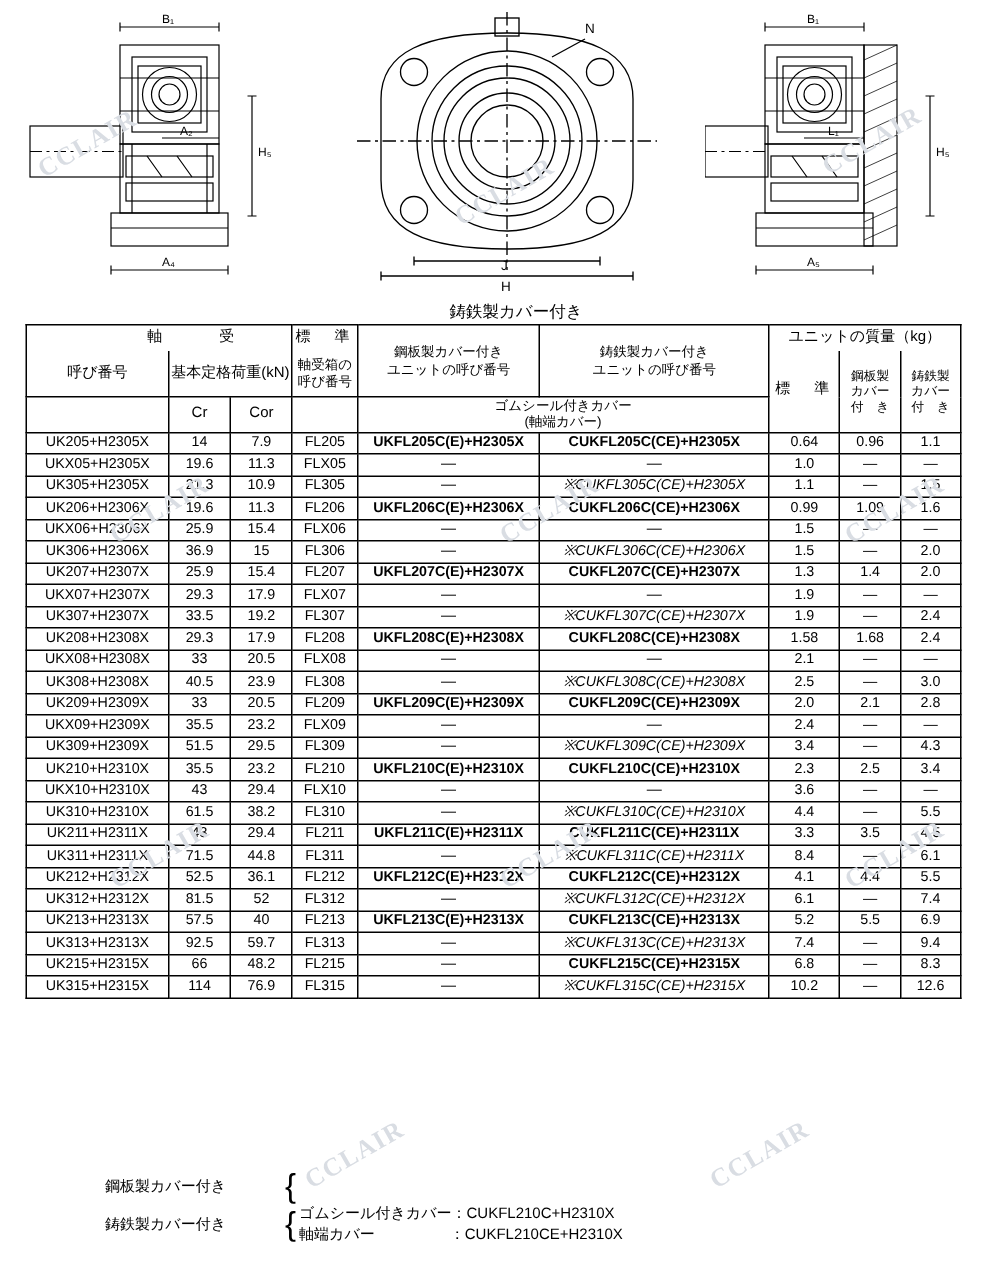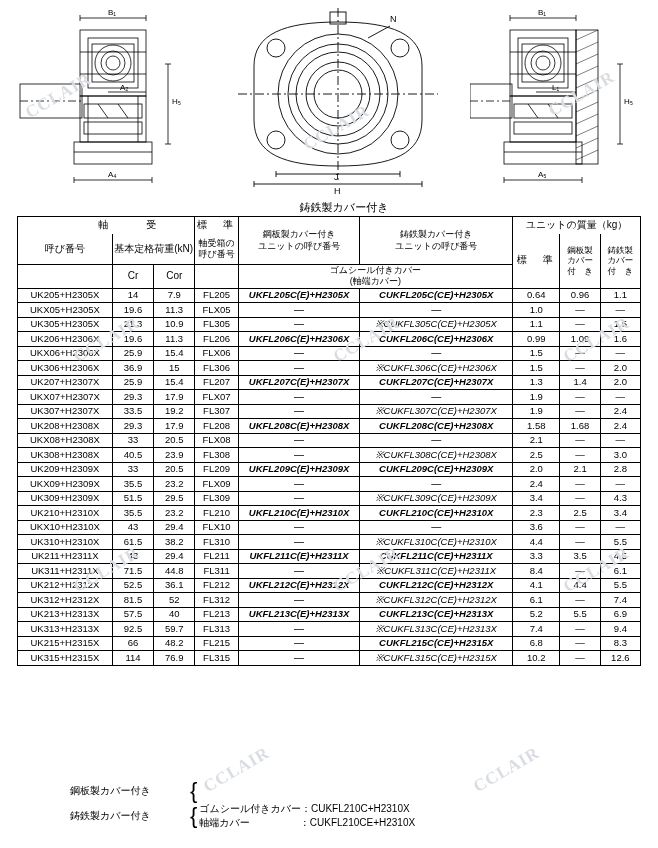--- a/index.html
+++ b/index.html
@@ -40,21 +40,21 @@
     border:1px solid #000;
     padding:0;
     text-align:center;
     vertical-align:middle;
     line-height:1.25;
   }
   table.spec th{font-weight:normal;font-size:10px;}
   .hdr-row th{height:17px;}
   td.left{text-align:left;padding-left:4px;}
   .grp td{height:13.5px;}
-  .bold{font-weight:bold;font-style:italic;}
+  .bold{font-weight:bold;}
   .ital{font-style:italic;}
   .dash{font-size:10px;}
   .sep td{border-top:1px solid #000;}
   .nb-b{border-bottom:none !important;}
   .nb-t{border-top:none !important;}
   .tiny{font-size:8.5px;}
   .hdr-sub{font-size:9px;}
   .spaced{letter-spacing:6px;padding-left:48px;}
   .spaced2{letter-spacing:3px;font-family:Liberation Mono, monospace;}
 

